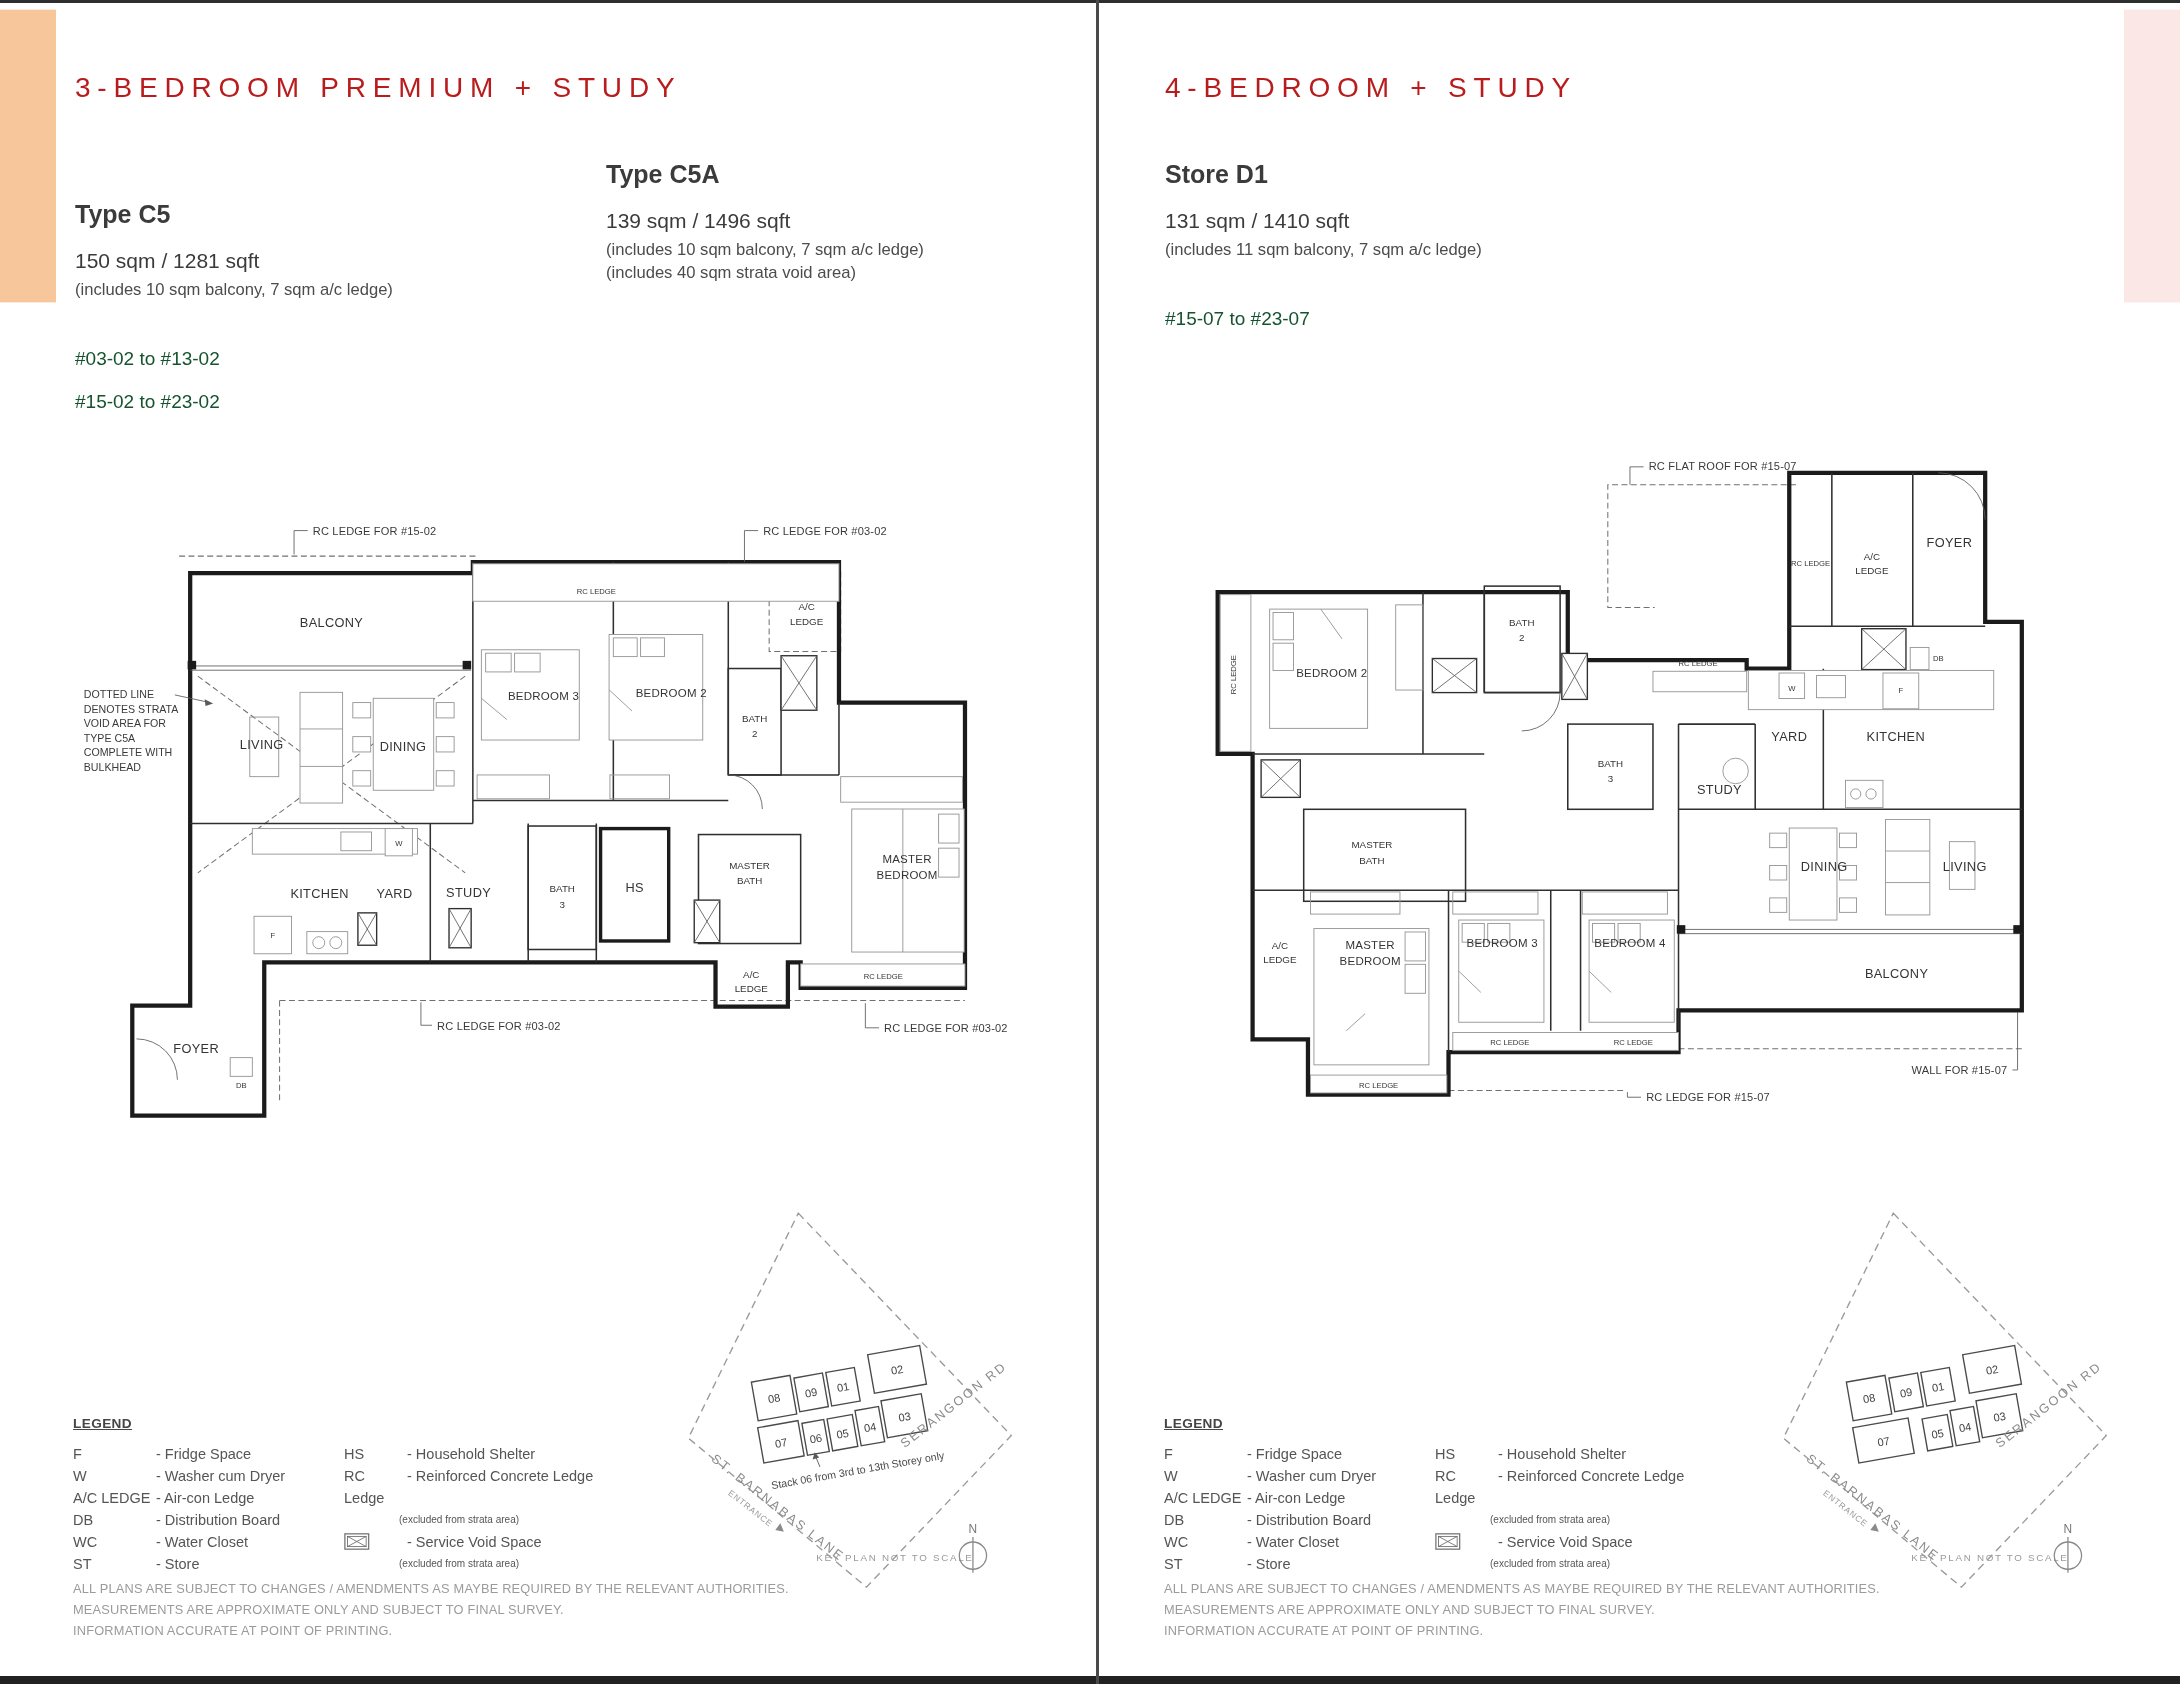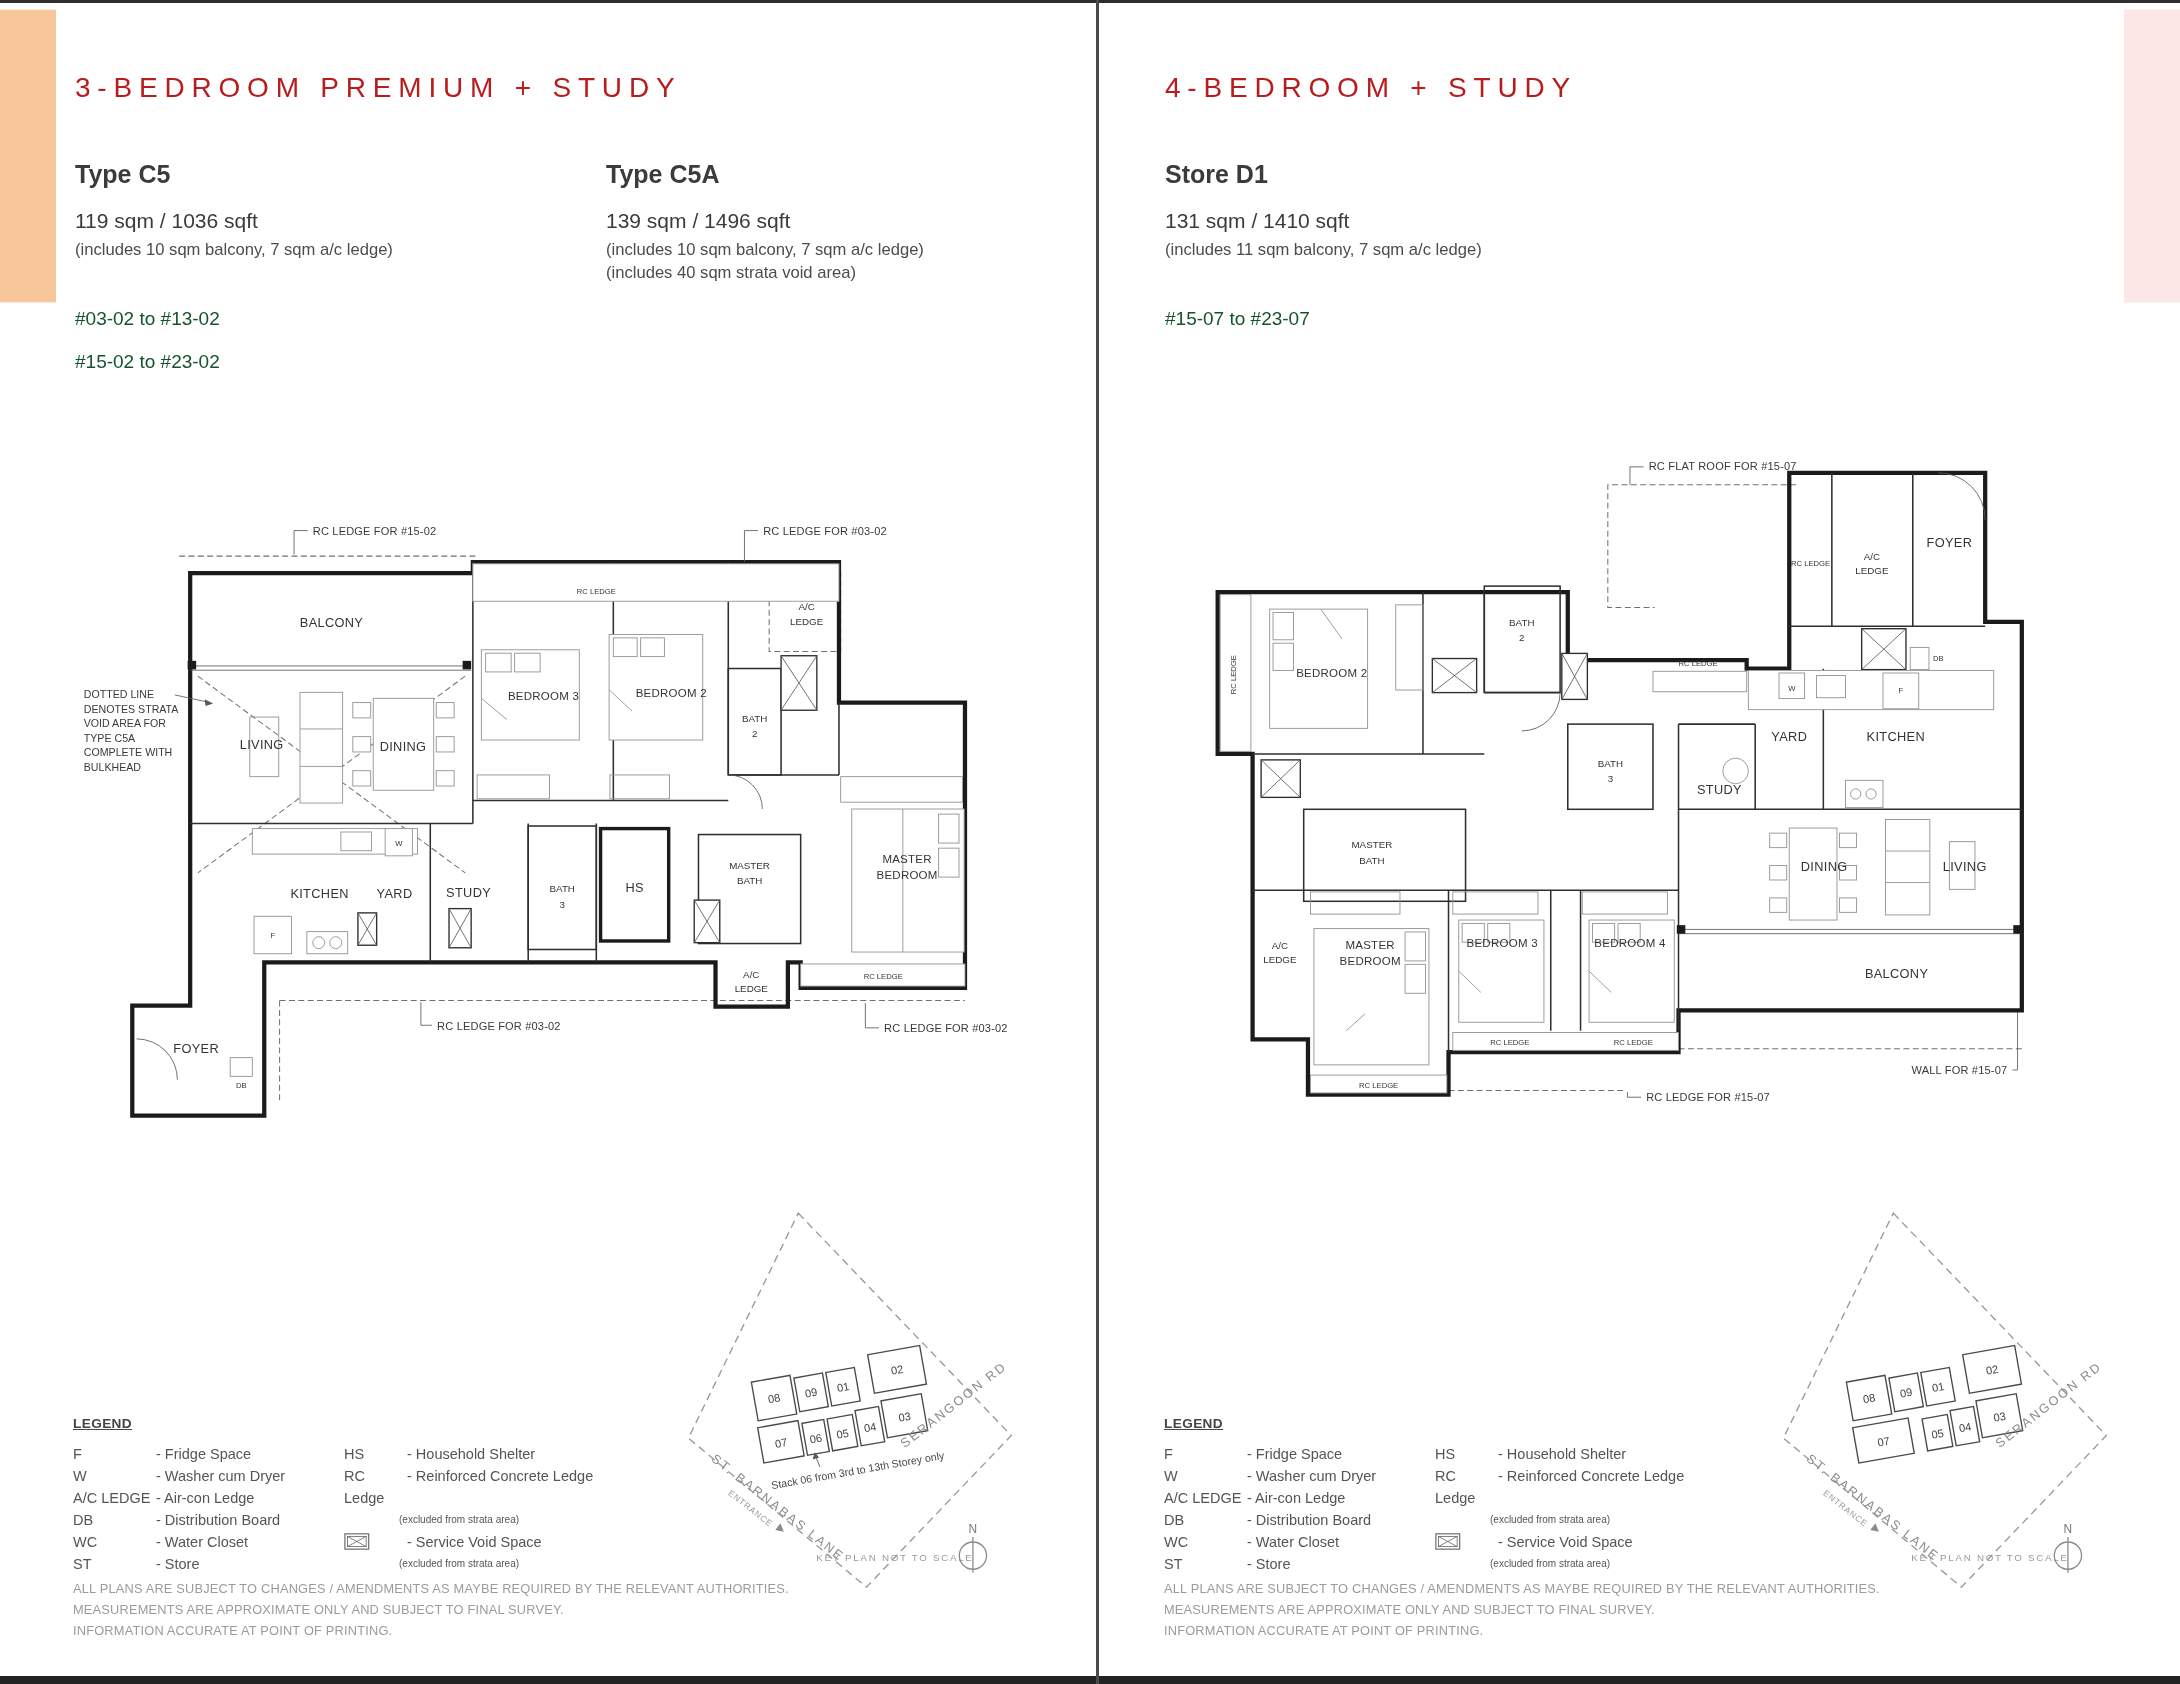--- a/index.html
+++ b/index.html
@@ -59,23 +59,23 @@
 <div class="vrule" style="left:1096px;top:0;width:2.6px;height:1685px;"></div>
 
 <svg class="accent" style="left:0;" width="56" height="294" viewBox="0 0 66 345">
     <rect x="0" y="0" width="66" height="345" fill="#F7C69B"></rect>
   </svg>
 <svg class="accent" style="left:2124px;" width="56" height="294" viewBox="0 0 66 345">
     <rect x="0" y="0" width="66" height="345" fill="#FBE7E6"></rect>
   </svg>
 
 <div class="page-title" style="left:75px;">3-BEDROOM PREMIUM + STUDY</div>
-<div class="type-col" style="left:75px;">
+<div class="type-col" style="left:75px;margin-top:40px;">
   <div class="type-name">Type C5</div>
-  <div class="type-area">119 sqm / 1036 sqft</div>
+  <div class="type-area">150 sqm / 1281 sqft</div>
   <div class="type-note">(includes 10 sqm balcony, 7 sqm a/c ledge)</div>
   <div class="type-note"></div>
   <div class="type-units">
     <div>#03-02 to #13-02</div>
     <div>#15-02 to #23-02</div>
   </div>
 </div>
 <div class="type-col" style="left:606px;">
   <div class="type-name">Type C5A</div>
   <div class="type-area">139 sqm / 1496 sqft</div>

